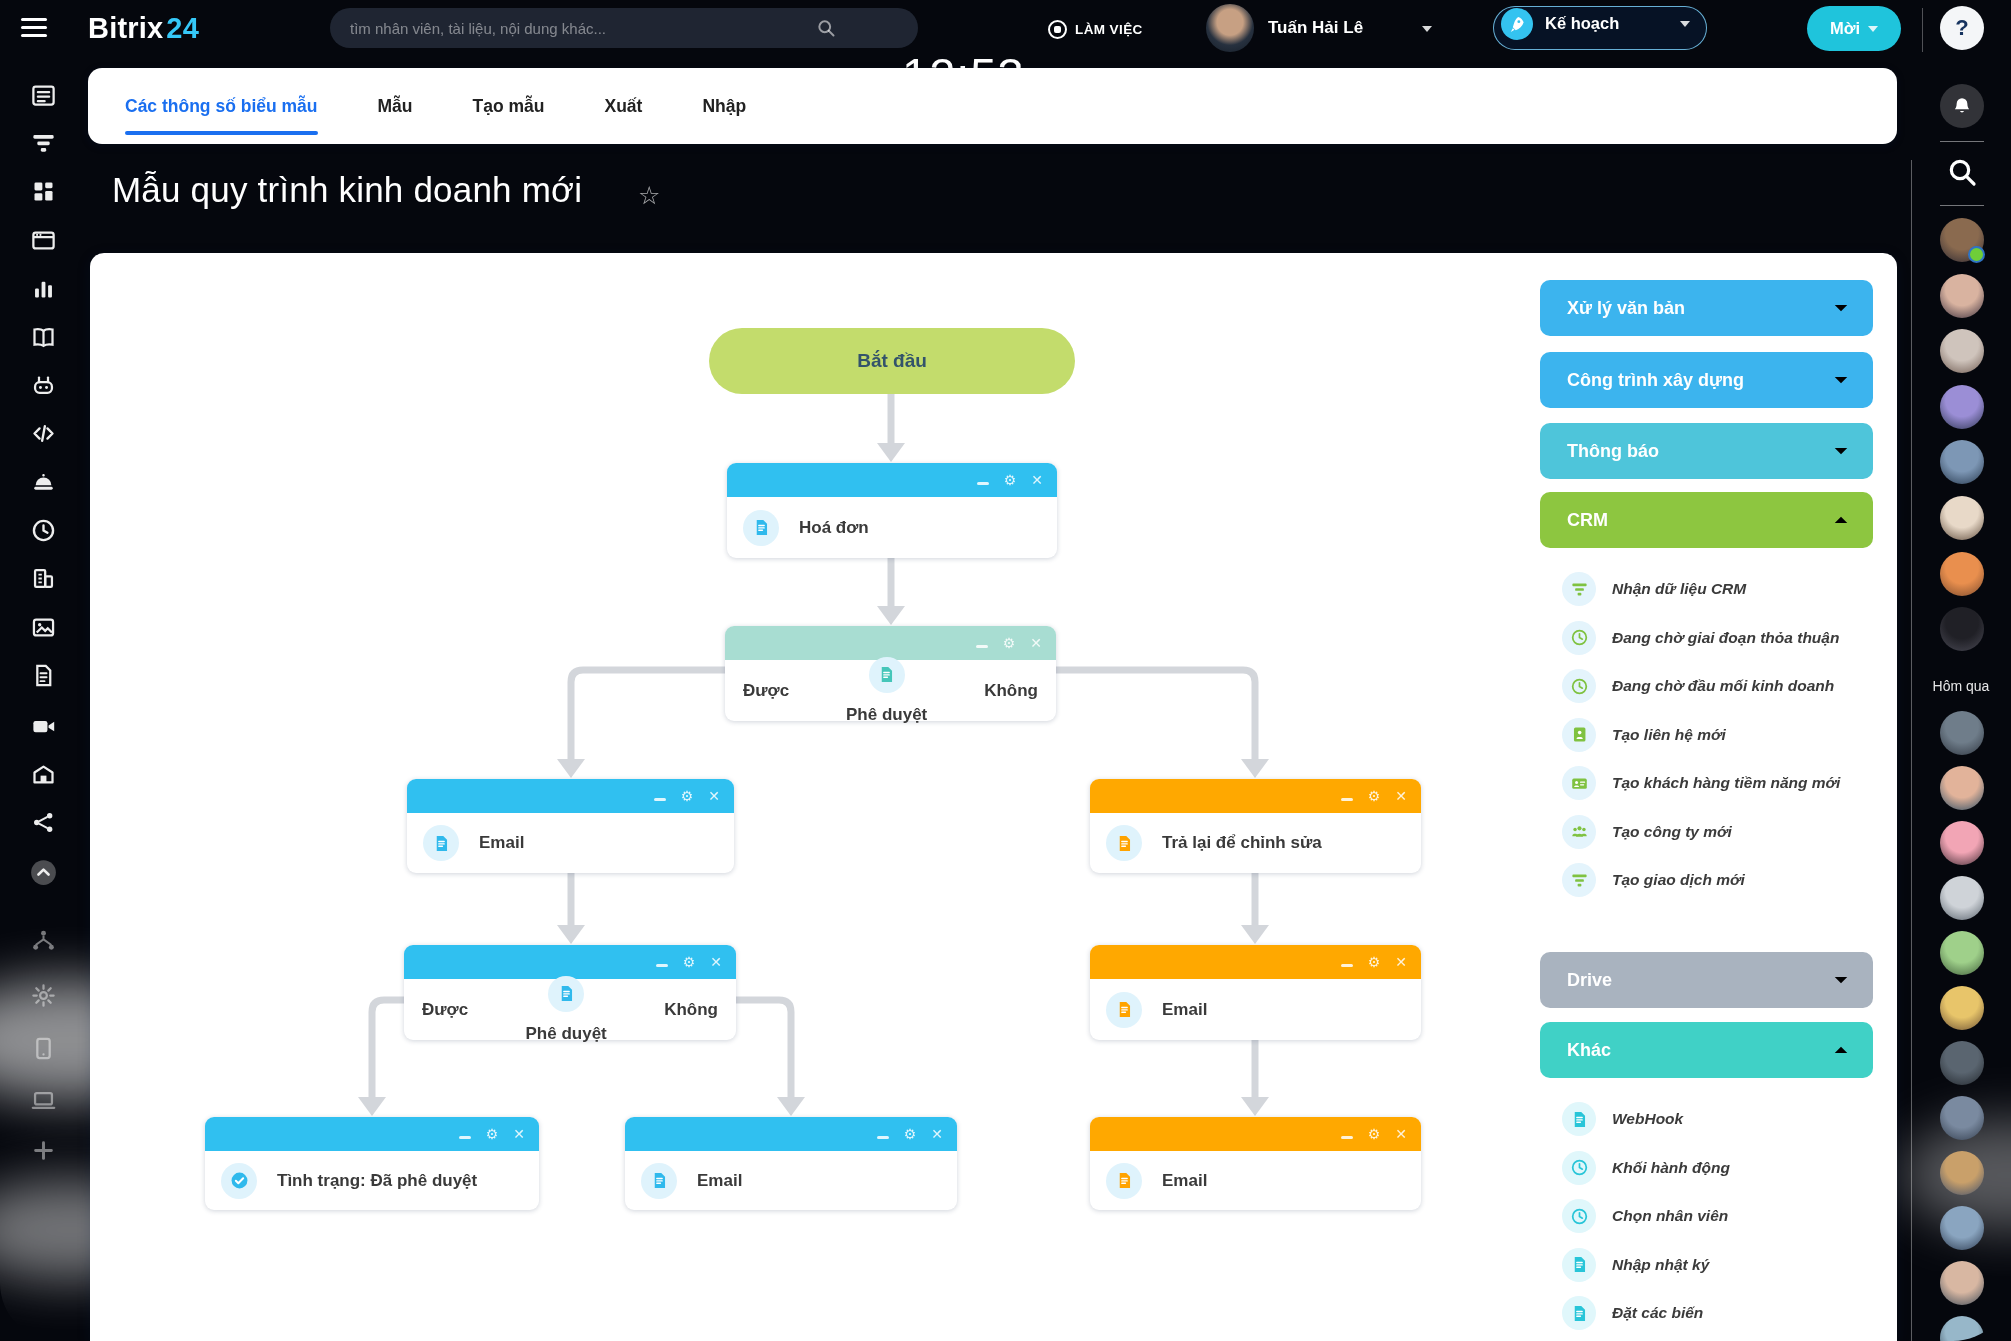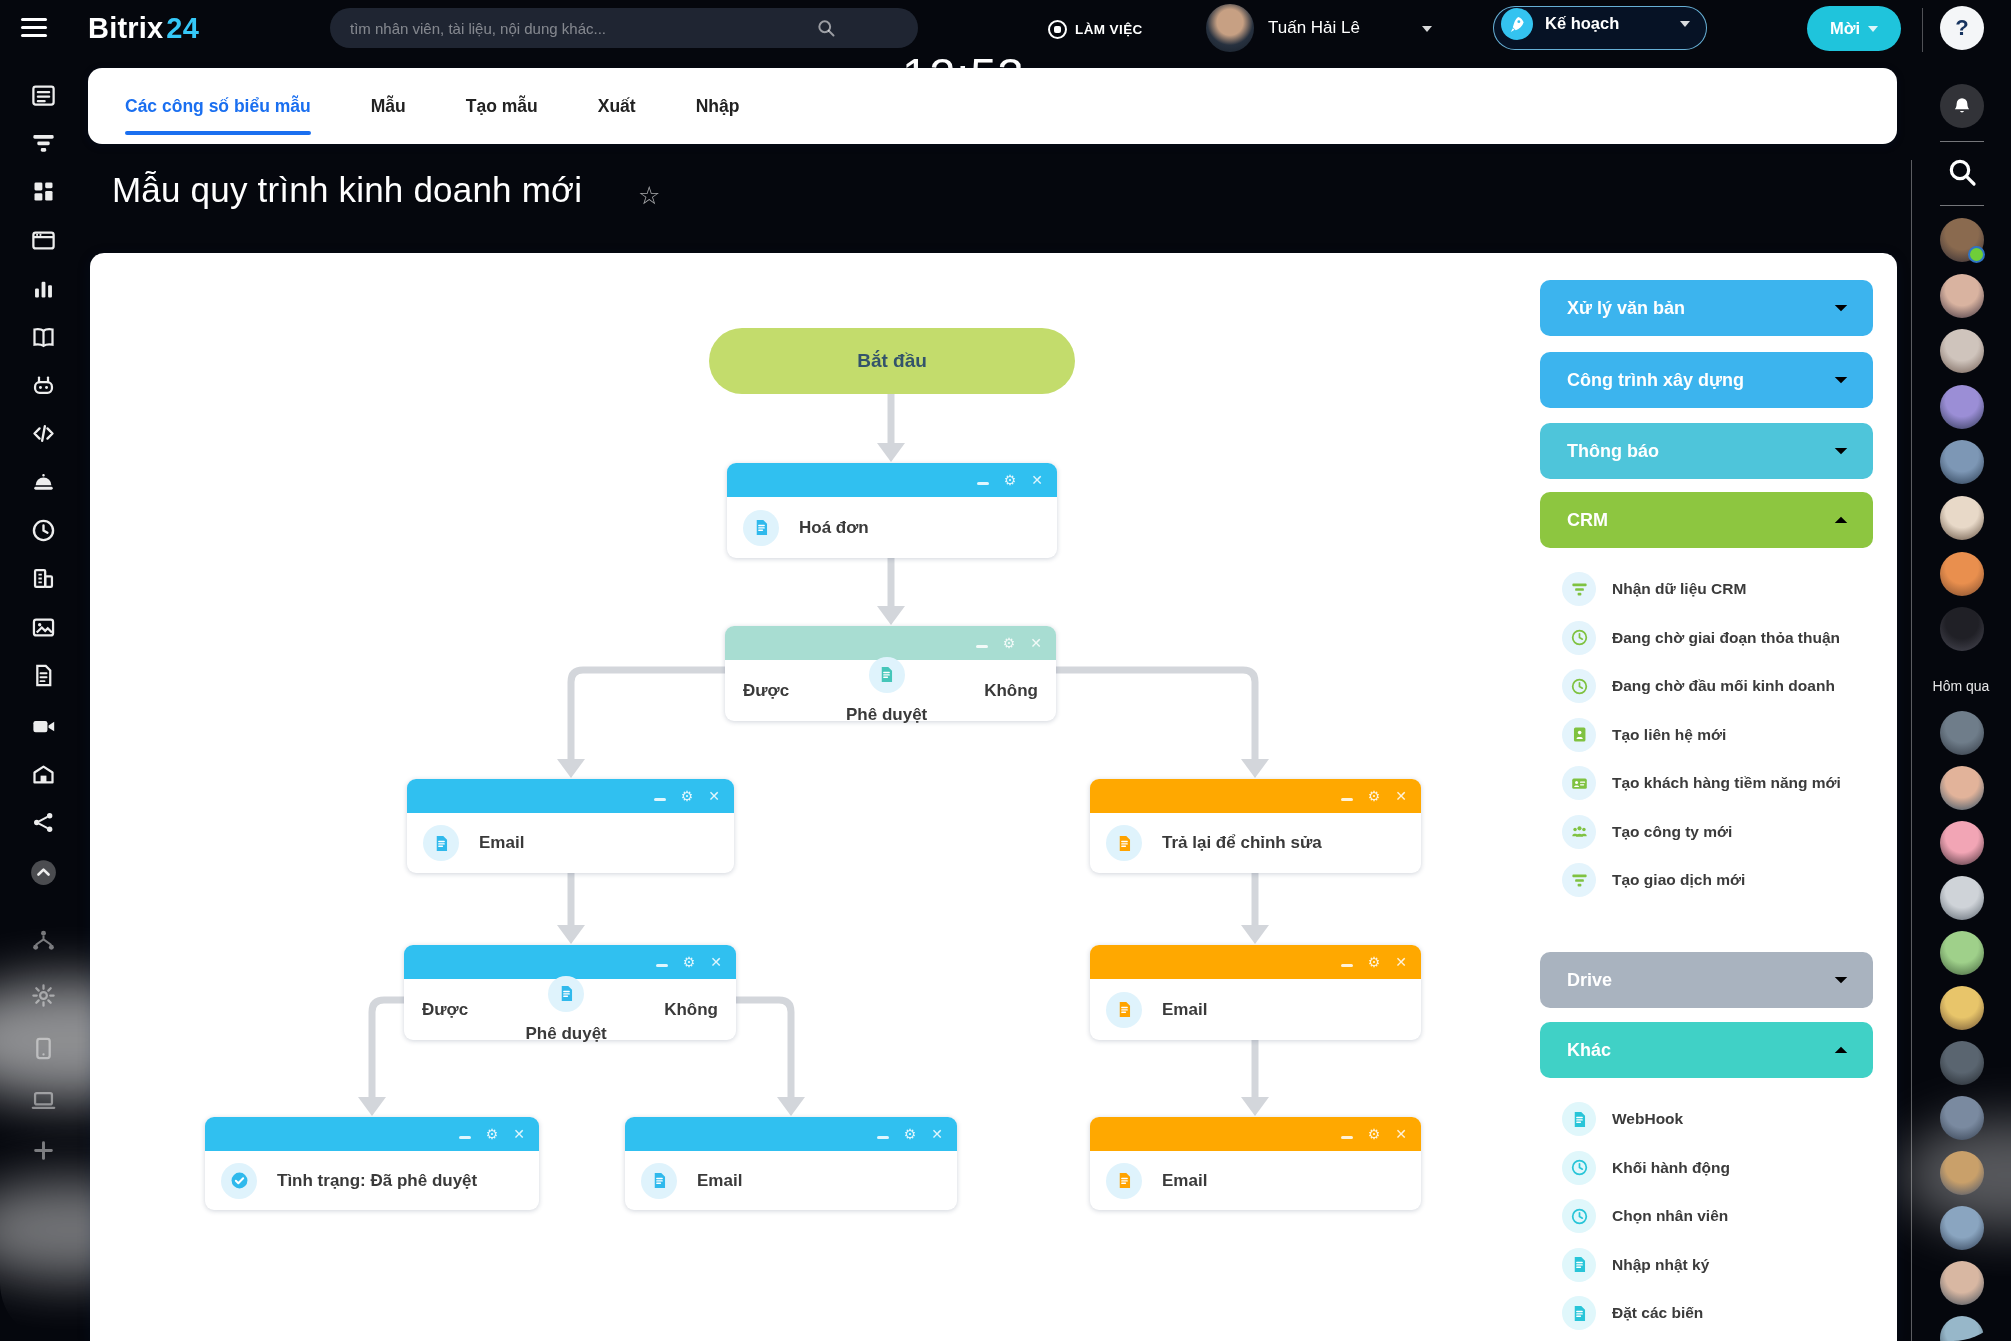--- a/index.html
+++ b/index.html
@@ -28,21 +28,21 @@
   }
   .search::placeholder{color:rgba(255,255,255,.45);}
   .search-ico{position:absolute;left:816px;top:18px;width:20px;height:20px;color:rgba(255,255,255,.55);}
   .clock{position:absolute;left:902px;top:1px;font-size:47px;font-weight:300;color:#fff;letter-spacing:1px;margin-top:46px;}
   .status{position:absolute;left:1048px;top:20px;display:flex;align-items:center;gap:8px;cursor:pointer;}
   .status .ring{width:15px;height:15px;border:2px solid #fff;border-radius:50%;position:relative;}
   .status .ring::after{content:"";position:absolute;left:4px;top:4px;width:7px;height:7px;background:#fff;border-radius:2px;}
   .status .stxt{color:#fff;font-size:13.5px;font-weight:700;letter-spacing:.4px;}
   .user-avatar{position:absolute;left:1206px;top:4px;width:48px;height:48px;border-radius:50%;
     background:radial-gradient(circle at 50% 38%,#c7a083 0 34%,#27313f 60%,#141c26 100%);cursor:pointer;}
-  .user-name{position:absolute;left:1268px;top:18px;color:#fff;font-size:17px;font-weight:400;cursor:pointer;}
+  .user-name{position:absolute;left:1268px;top:18px;color:#fff;font-size:17px;font-weight:700;cursor:pointer;}
   .caret{width:0;height:0;border-left:5px solid transparent;border-right:5px solid transparent;border-top:6px solid rgba(255,255,255,.85);display:inline-block;}
   .name-caret{position:absolute;left:1422px;top:26px;}
   .plan-btn{
     position:absolute;left:1493px;top:6px;width:214px;height:44px;border-radius:22px;
     border:1.5px solid rgba(120,205,245,.85);background:rgba(12,50,110,.25);
     display:flex;align-items:center;cursor:pointer;box-sizing:border-box;padding:0 16px 9px 7px;
   }
   .plan-btn .rocket{width:32px;height:32px;border-radius:50%;background:#34c3f0;display:flex;align-items:center;justify-content:center;}
   .plan-btn .plabel{color:#fff;font-size:16.5px;font-weight:600;margin:0 auto 0 12px;}
   .invite-btn{
@@ -90,21 +90,21 @@
   .branch-label{font-size:17px;font-weight:600;color:#3a3a3a;}
   .c-blue{color:#2fb9ec;}.c-teal{color:#45c6b9;}.c-orange{color:#ffa300;}
   
   .panel{position:absolute;left:1450px;top:0;width:333px;height:100%;}
   .sec{
     position:absolute;left:0;width:333px;height:56px;border-radius:10px;display:flex;align-items:center;
     padding:0 22px 0 27px;box-sizing:border-box;color:#fff;font-size:18px;font-weight:700;cursor:pointer;
   }
   .sec .chev{margin-left:auto;width:20px;height:20px;}
   .itemlist{position:absolute;left:0;width:333px;}
-  .pitem{display:flex;align-items:center;gap:16px;height:48.5px;cursor:pointer;padding-left:22px;}
+  .pitem{display:flex;align-items:center;gap:16px;height:48.5px;cursor:pointer;padding-left:22px;font-style:italic;}
   .pitem .picirc{width:34px;height:34px;border-radius:50%;display:flex;align-items:center;justify-content:center;flex:none;}
   .pitem .picirc svg{width:19px;height:19px;}
   .pitem .pilabel{font-size:15.5px;font-weight:600;color:#3b3b3b;white-space:nowrap;}
   .crm-ic{background:#e4f4fc;color:#7fc241;}
   .khac-ic{background:#e0f7fb;color:#28c5d8;}
   
   .sidebar{position:absolute;left:0;top:60px;width:90px;height:1281px;}
   .s-icon{position:absolute;left:30px;width:27px;height:27px;color:#fff;opacity:.93;cursor:pointer;}
   .s-icon svg{width:27px;height:27px;display:block;}
   .s-icon.faded{opacity:.45;}
@@ -220,21 +220,21 @@
       <span class="caret"></span>
     </div>
     <button class="invite-btn">
       <span>Mời</span>
       <span class="caret"></span>
     </button>
     <div class="top-divider"></div>
   </div>
 
   <div class="tabbar">
-    <div class="tab active">Các công số biểu mẫu</div>
+    <div class="tab active">Các thông số biểu mẫu</div>
     <div class="tab">Mẫu</div>
     <div class="tab">Tạo mẫu</div>
     <div class="tab">Xuất</div>
     <div class="tab">Nhập</div>
   </div>
 
   <div class="page-title">Mẫu quy trình kinh doanh mới</div>
   <div class="fav-star" style="left:638px;">☆</div>
 
   <div class="canvas">

